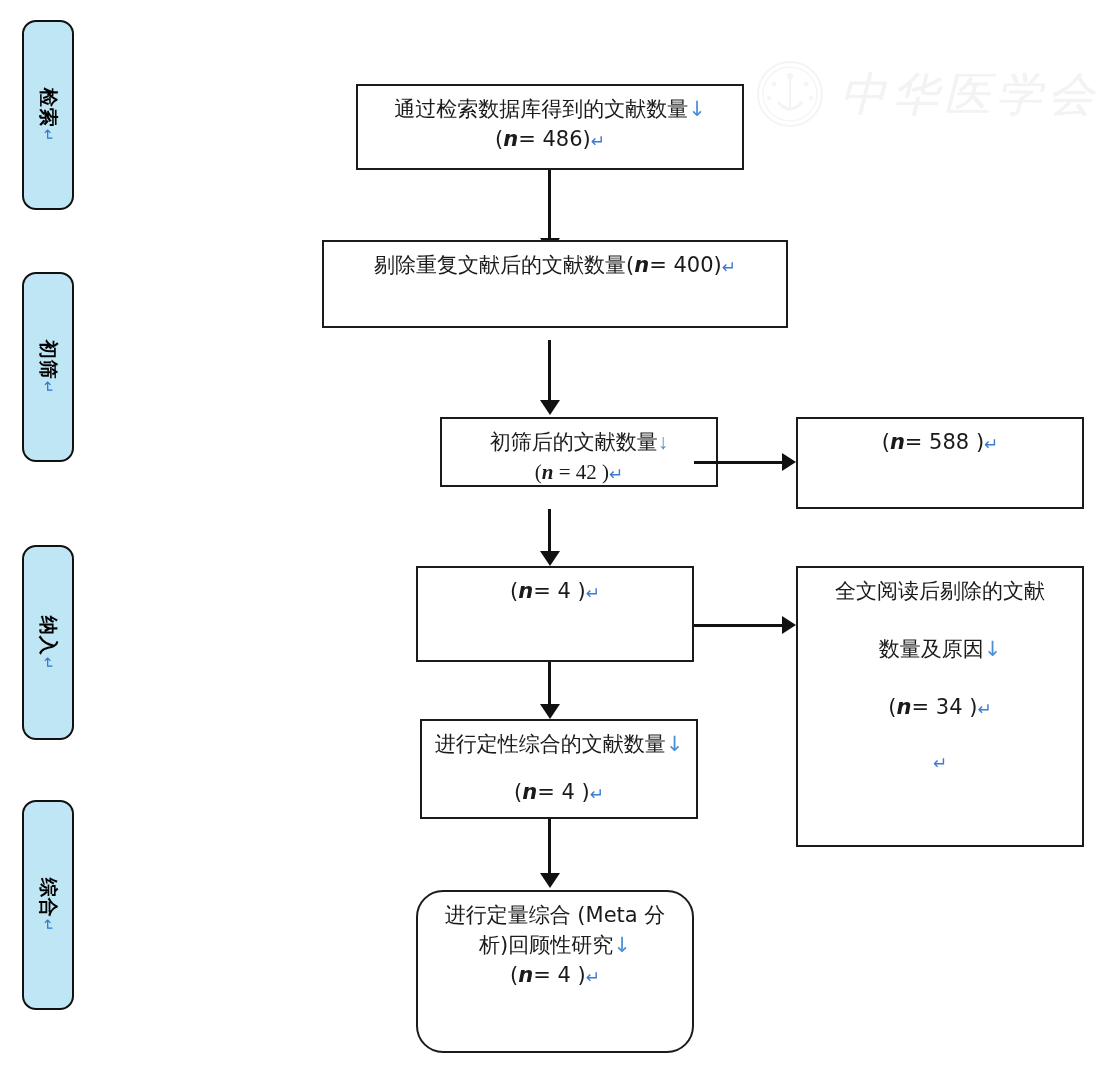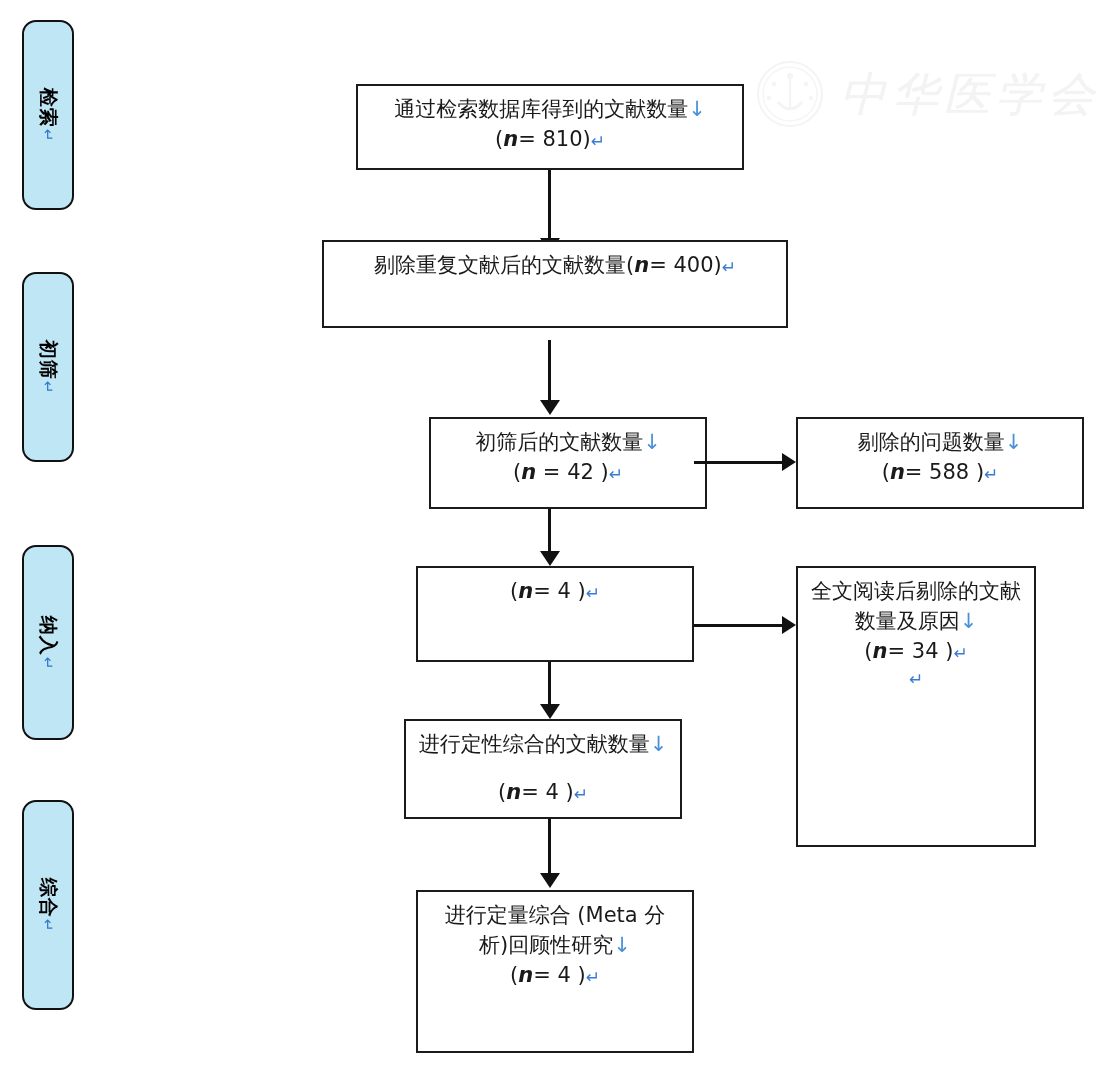--- a/index.html
+++ b/index.html
@@ -189,98 +189,95 @@
       <span>综合</span>
         <span class="pilcrow-blue">↵</span>
     </div>
   </div>
 
   <div class="flow-box" style="left:356px; top:84px; width:388px; height:86px;">
     <div class="line">
       <span>通过检索数据库得到的文献数量</span><span class="arrow-glyph">↓</span>
     </div>
     <div class="line">
-      <span>(</span><span class="nval">n</span><span>= </span> <span>810</span><span>)</span><span class="ret-glyph">↵</span>
+      <span>(</span><span class="nval">n</span><span>= </span> <span>486</span><span>)</span><span class="ret-glyph">↵</span>
     </div>
   </div>
 
   <div class="v-line" style="left:548px; top:170px; height:74px;"></div>
   <div class="arrow-down" style="left:540px; top:238px;"></div>
 
   <div class="flow-box" style="left:322px; top:240px; width:466px; height:88px;">
     <div class="line">
       <span>剔除重复文献后的文献数量(</span><span class="nval">n</span><span>= </span> <span>400</span><span>)</span><span class="ret-glyph">↵</span>
     </div>
   </div>
 
   <div class="v-line" style="left:548px; top:340px; height:62px;"></div>
   <div class="arrow-down" style="left:540px; top:400px;"></div>
 
-  <div class="flow-box" style="left:429px; top:417px; width:278px; height:92px;">
+  <div class="flow-box" style="left:440px; top:417px; width:278px; height:70px;font-family:Liberation Serif, serif;">
     <div class="line">
       <span>初筛后的文献数量</span><span class="arrow-glyph">↓</span>
     </div>
     <div class="line">
       <span>(</span><span class="nval">n</span><span> = </span><span>42</span><span> )</span><span class="ret-glyph">↵</span>
     </div>
   </div>
 
   <div class="h-line" style="left:694px; top:461px; width:90px;"></div>
   <div class="arrow-right" style="left:782px; top:453px;"></div>
 
   <div class="flow-box" style="left:796px; top:417px; width:288px; height:92px;">
     <div class="line">
-      <span>剔除的问题数量</span><span class="arrow-glyph">↓</span>
-    </div>
-    <div class="line">
       <span>(</span><span class="nval">n</span><span>= </span> <span>588</span><span> )</span><span class="ret-glyph">↵</span>
     </div>
   </div>
 
   <div class="v-line" style="left:548px; top:509px; height:48px;"></div>
   <div class="arrow-down" style="left:540px; top:551px;"></div>
 
   <div class="flow-box" style="left:416px; top:566px; width:278px; height:96px;">
     <div class="line">
       <span>(</span><span class="nval">n</span><span>= </span><span>4</span><span> )</span><span class="ret-glyph">↵</span>
     </div>
   </div>
 
   <div class="h-line" style="left:694px; top:624px; width:90px;"></div>
   <div class="arrow-right" style="left:782px; top:616px;"></div>
 
-  <div class="flow-box" style="left:796px; top:566px; width:240px; height:281px;">
+  <div class="flow-box" style="left:796px; top:566px; width:288px; height:281px;gap:28px;">
     <div class="line">全文阅读后剔除的文献</div>
     <div class="line">
       <span>数量及原因</span><span class="arrow-glyph">↓</span>
     </div>
     <div class="line">
       <span>(</span><span class="nval">n</span><span>= </span> <span>34</span><span> )</span><span class="ret-glyph">↵</span>
     </div>
     <div class="line spacer-line">
       <span class="ret-glyph">↵</span>
     </div>
   </div>
 
   <div class="v-line" style="left:548px; top:662px; height:48px;"></div>
   <div class="arrow-down" style="left:540px; top:704px;"></div>
 
-  <div class="flow-box" style="left:404px; top:719px; width:278px; height:100px;">
+  <div class="flow-box" style="left:420px; top:719px; width:278px; height:100px;">
     <div class="line">
       <span>进行定性综合的文献数量</span><span class="arrow-glyph">↓</span>
     </div>
     <div class="line" style="margin-top:18px;">
       <span>(</span><span class="nval">n</span><span>= </span> <span>4</span><span> )</span><span class="ret-glyph">↵</span>
     </div>
   </div>
 
   <div class="v-line" style="left:548px; top:819px; height:58px;"></div>
   <div class="arrow-down" style="left:540px; top:873px;"></div>
 
-  <div class="flow-box" style="left:416px; top:890px; width:278px; height:163px;">
+  <div class="flow-box" style="left:416px; top:890px; width:278px; height:163px;border-radius:27px;">
     <div class="line">进行定量综合 (Meta 分</div>
     <div class="line">
       <span>析)回顾性研究</span><span class="arrow-glyph">↓</span>
     </div>
     <div class="line">
       <span>(</span><span class="nval">n</span><span>= </span> <span>4</span><span> )</span><span class="ret-glyph">↵</span>
     </div>
   </div>
 
 </div>

